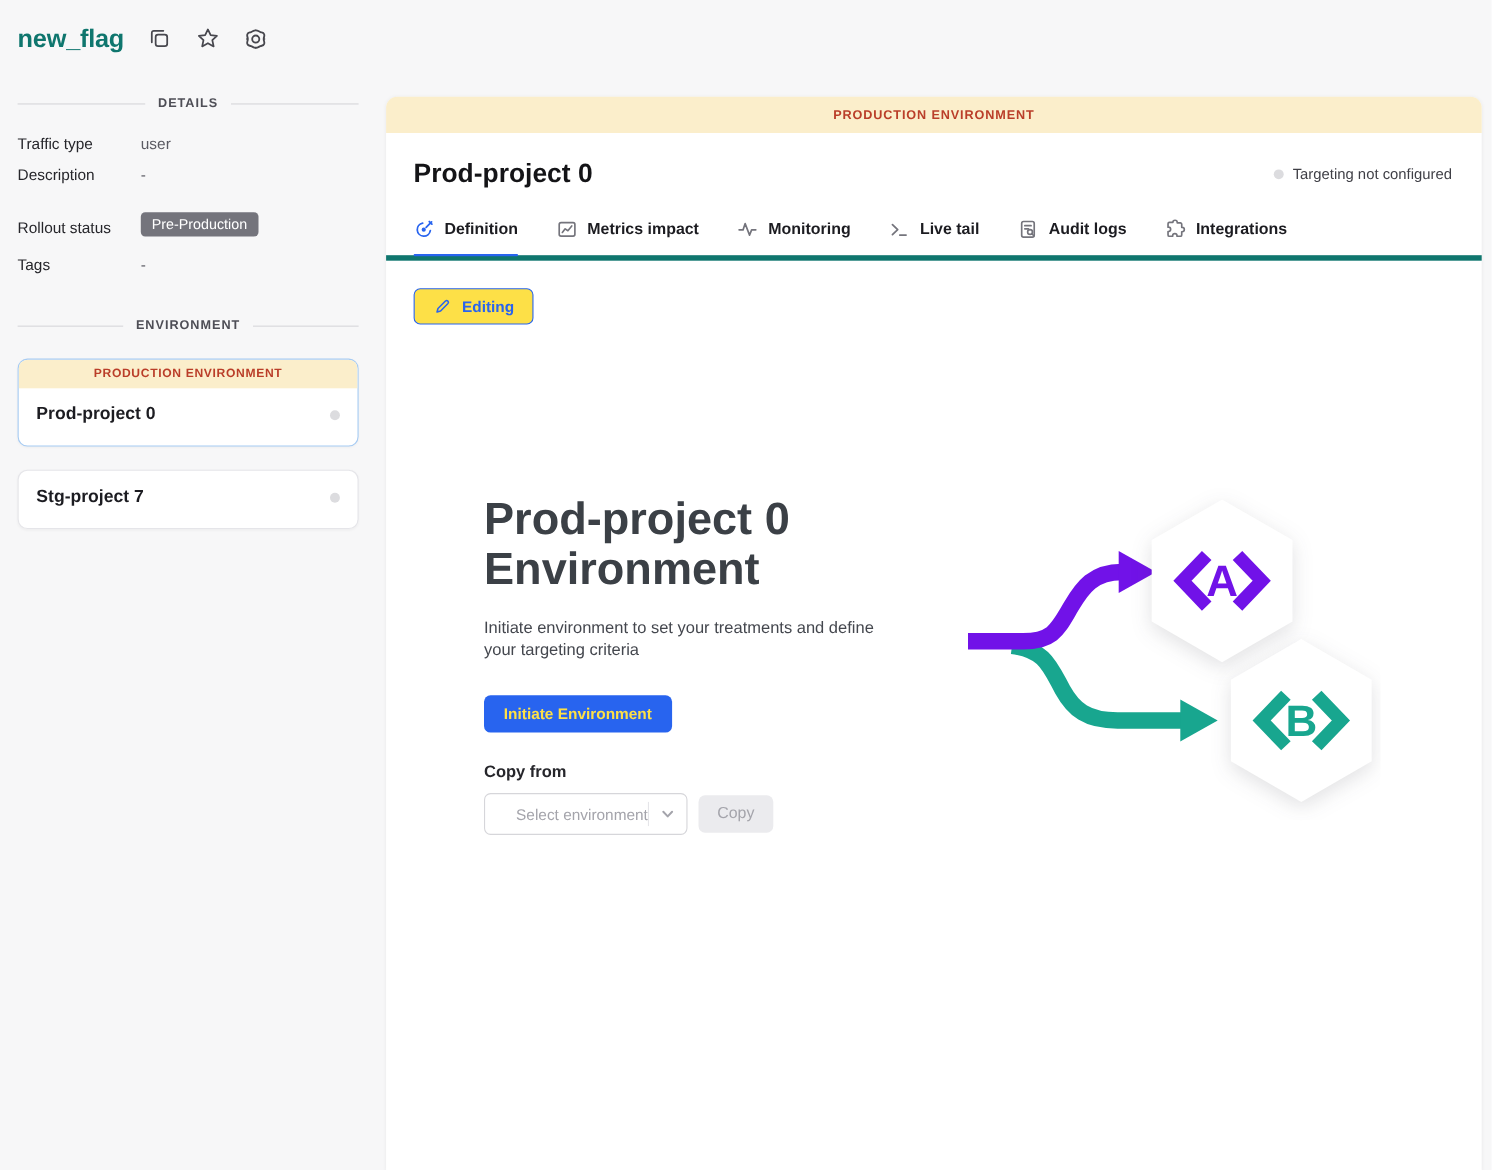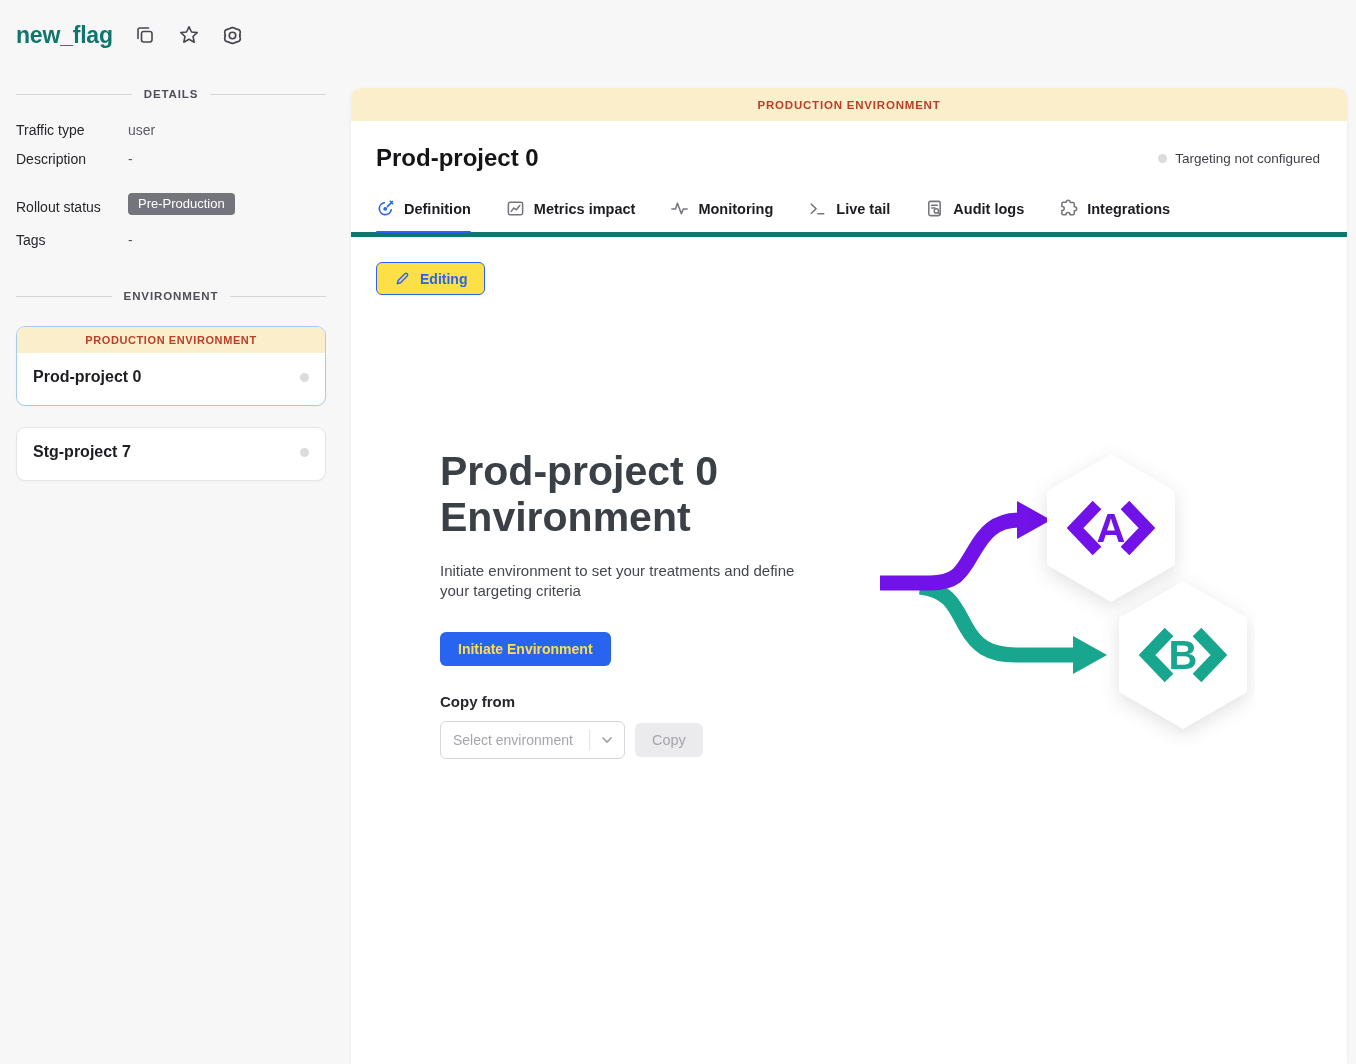--- a/index.html
+++ b/index.html
@@ -113,21 +113,21 @@
     font-family:inherit; font-size:14px; font-weight:700;
     padding:9px 18px; border-radius:6px; cursor:pointer; display:inline-block;
   }
   .copy-from-label { margin-top:27px; font-size:15px; font-weight:700; color:#26262b; }
   .copy-row { margin-top:11px; display:flex; align-items:center; gap:10px; }
   .env-select {
     width:185px; height:38px; background:#ffffff;
     border:1px solid #d6d6da; border-radius:6px;
     display:flex; align-items:center; cursor:pointer;
   }
-  .env-select .sel-text { flex:1; padding-left:12px; font-size:14px; color:#a4a4ab; }
+  .env-select .sel-text { flex:1; padding-left:12px; font-size:14px; color:#a4a4ab;text-align:right; }
   .env-select .sel-divider { width:1px; height:22px; background:#e5e5e9; }
   .env-select .sel-chevron { width:34px; display:flex; align-items:center; justify-content:center; color:#a4a4ab; }
   .copy-btn {
     background:#ebebee; color:#a4a4ab; border:none;
     font-family:inherit; font-size:14.5px; font-weight:500;
     padding:9px 17px; border-radius:6px; cursor:default;
   }
   .illustration { position:absolute; left:519px; top:353px; }
   .hexagon { filter:drop-shadow(0 5px 9px rgba(40,40,60,0.14)); }
 </style>

